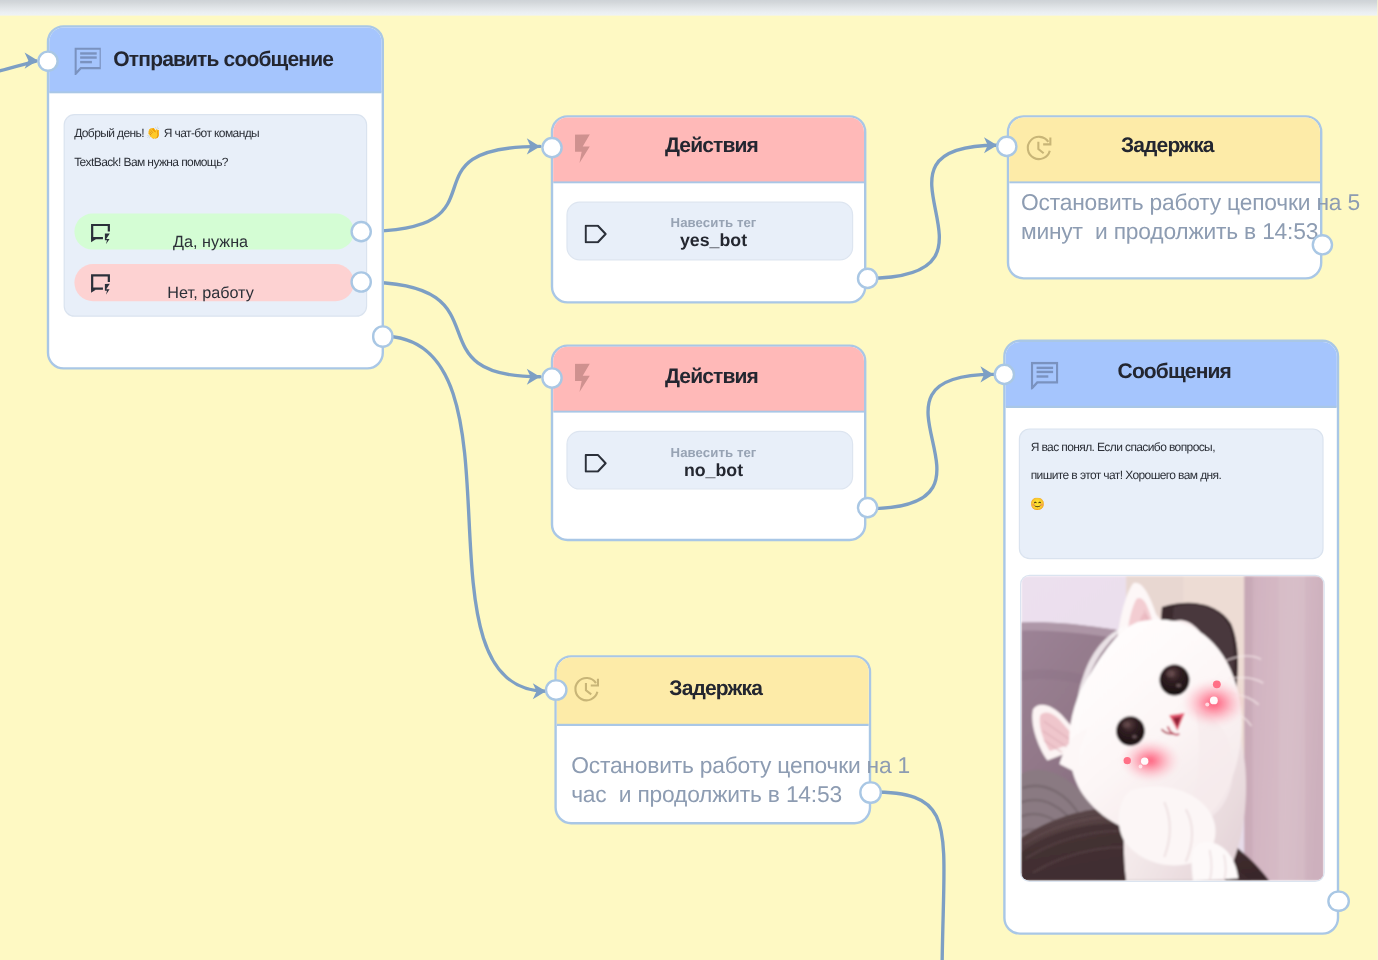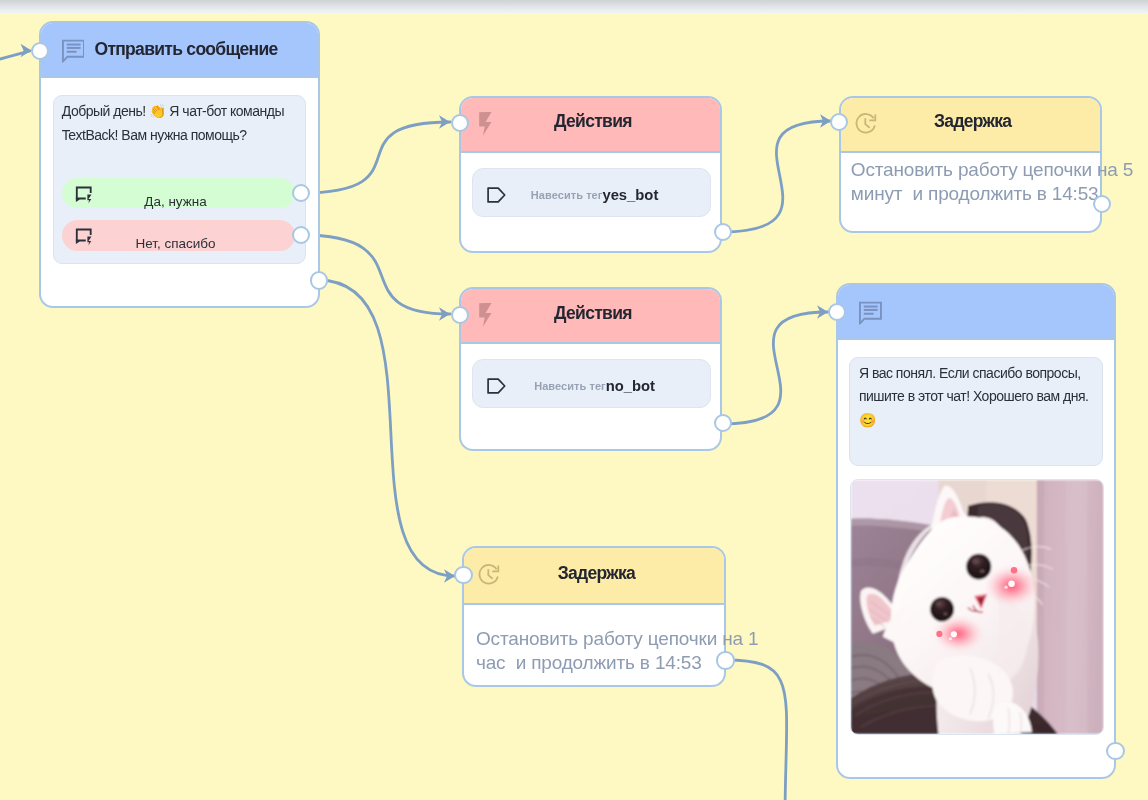--- a/index.html
+++ b/index.html
@@ -27,30 +27,30 @@
          position:relative;border-bottom:2px solid #a9c7e6;box-sizing:border-box;}
   .nhead .ico{position:absolute;left:21.1px;top:50%;margin-top:1.2px;transform:translateY(-50%);display:block;line-height:0;}
   .ntitle{width:100%;text-align:center;font-weight:bold;font-size:17.5px;color:#232630;
           letter-spacing:-0.7px;line-height:20px;position:relative;top:-2.9px;}
   .port{position:absolute;width:18.2px;height:18.2px;border-radius:50%;background:#fff;
         border:2.45px solid #a9c7e4;box-sizing:border-box;z-index:20;}
 
   
   .msgbubble{background:#e8eff9;border:1px solid #dae3ef;border-radius:9px;
              box-sizing:border-box;}
-  .msgtext{font-size:14px;letter-spacing:-0.5px;line-height:23.4px;color:#2b2f37;white-space:pre;}
+  .msgtext{font-size:10px;letter-spacing:-0.5px;line-height:23.4px;color:#2b2f37;white-space:pre;}
   .btnrow{border-radius:16px;display:flex;align-items:flex-end;box-sizing:border-box;
           position:relative;}
   .btnrow .bico{position:absolute;left:13.9px;top:8.2px;display:block;line-height:0;}
   .btnlabel{width:100%;text-align:center;font-size:13.5px;color:#2c3038;padding-right:5.8px;
             position:relative;top:0.2px;}
 
   
   .tagbox{background:#e8eff9;border:1px solid #dde5f0;border-radius:11px;
-          box-sizing:border-box;position:relative;display:flex;flex-direction:row;
+          box-sizing:border-box;position:relative;display:flex;flex-direction:column;
           align-items:center;justify-content:center;padding-top:6px;padding-left:7px;}
   .tagbox .tico{position:absolute;left:14px;top:18.2px;line-height:0;}
   .taglabel{font-size:11px;color:#97a3b4;font-weight:bold;letter-spacing:0.06px;line-height:13px;}
   .tagvalue{font-size:14.8px;color:#242730;font-weight:bold;margin-top:0;line-height:17px;}
 
   
   .delaytext{font-size:19px;letter-spacing:-0.17px;line-height:23.5px;color:#8d9cb2;white-space:pre;}
 
   .photo{border:1.5px solid #dbe4f0;border-radius:8px;overflow:hidden;box-sizing:border-box;line-height:0;}
   .catphoto{display:block;width:100%;height:100%;}
@@ -108,21 +108,21 @@
         <span class="btnlabel">Да, нужна</span>
       </div>
       <div class="btnrow" style="position:absolute;left:21.1px;top:197px;width:233.6px;height:30.7px;background:#fdd2d2;">
         <span class="bico">
           <svg width="17.4" height="18.4" viewBox="0 0 17.4 18.4" fill="none">
             <path d="M 15.7 6.9 V 1.5 H 1.8 V 12.5 H 10.8" stroke="#2b303a" stroke-width="1.85" stroke-linejoin="miter" stroke-linecap="butt"></path>
             <path d="M 0.9 11.3 L 4.8 13.4 L 0.9 15.9 Z" fill="#2b303a"></path>
             <path d="M 12.4 8.6 L 16.5 8.5 L 13.5 13.1 L 16.3 13.1 L 13.3 17.6 L 14.2 14.2 L 12.4 14.2 Z" fill="#2b303a"></path>
           </svg>
         </span>
-        <span class="btnlabel">Нет, спасибо</span>
+        <span class="btnlabel">Нет, работу</span>
       </div>
     </div>
     <div class="port" style="left:-10px;top:18.9px;"></div>
     <div class="port" style="left:251.1px;top:161.1px;"></div>
     <div class="port" style="left:251.1px;top:203.1px;"></div>
     <div class="port" style="left:269.2px;top:248.4px;"></div>
   </div>
 
   <div class="node" style="left:459px;top:95.5px;width:262.5px;height:157px;">
     <div class="nhead" style="background:#ffb9b8;">
@@ -213,20 +213,21 @@
   <div class="node" style="left:836px;top:283px;width:279.5px;height:496px;">
     <div class="nhead" style="background:#a5c5fd;">
       <span class="ico">
         <svg width="22.9" height="22.9" viewBox="0 0 22.9 22.9" fill="none">
           <path d="M0.95 0.95 H21.95 V17.15 H5.4 L0.95 22.0 Z" stroke="#7a92bf" stroke-width="1.9" stroke-linejoin="miter" stroke-linecap="butt"></path>
           <rect x="4.8" y="4.0" width="13.8" height="2.0" fill="#7a92bf"></rect>
           <rect x="4.8" y="7.4" width="13.8" height="2.0" fill="#7a92bf"></rect>
           <rect x="4.8" y="11.2" width="9.8" height="2.0" fill="#7a92bf"></rect>
         </svg>
       </span>
+      <span class="ntitle" style="padding-left:5.7px;">Сообщения</span>
     </div>
     <div class="nbody">
       <div class="msgbubble" style="position:absolute;left:10.9px;top:71.5px;width:254.5px;height:109.7px;padding:4.5px 10px 0 9.0px;">
         <div class="msgtext">Я вас понял. Если спасибо вопросы,
 пишите в этот чат! Хорошего вам дня.
 😊</div>
       </div>
       <div class="photo" style="position:absolute;left:11.9px;top:193.6px;width:254.5px;height:256px;">
 <svg class="catphoto" width="254" height="256" viewBox="0 0 254 256" preserveAspectRatio="none">
           <defs>

